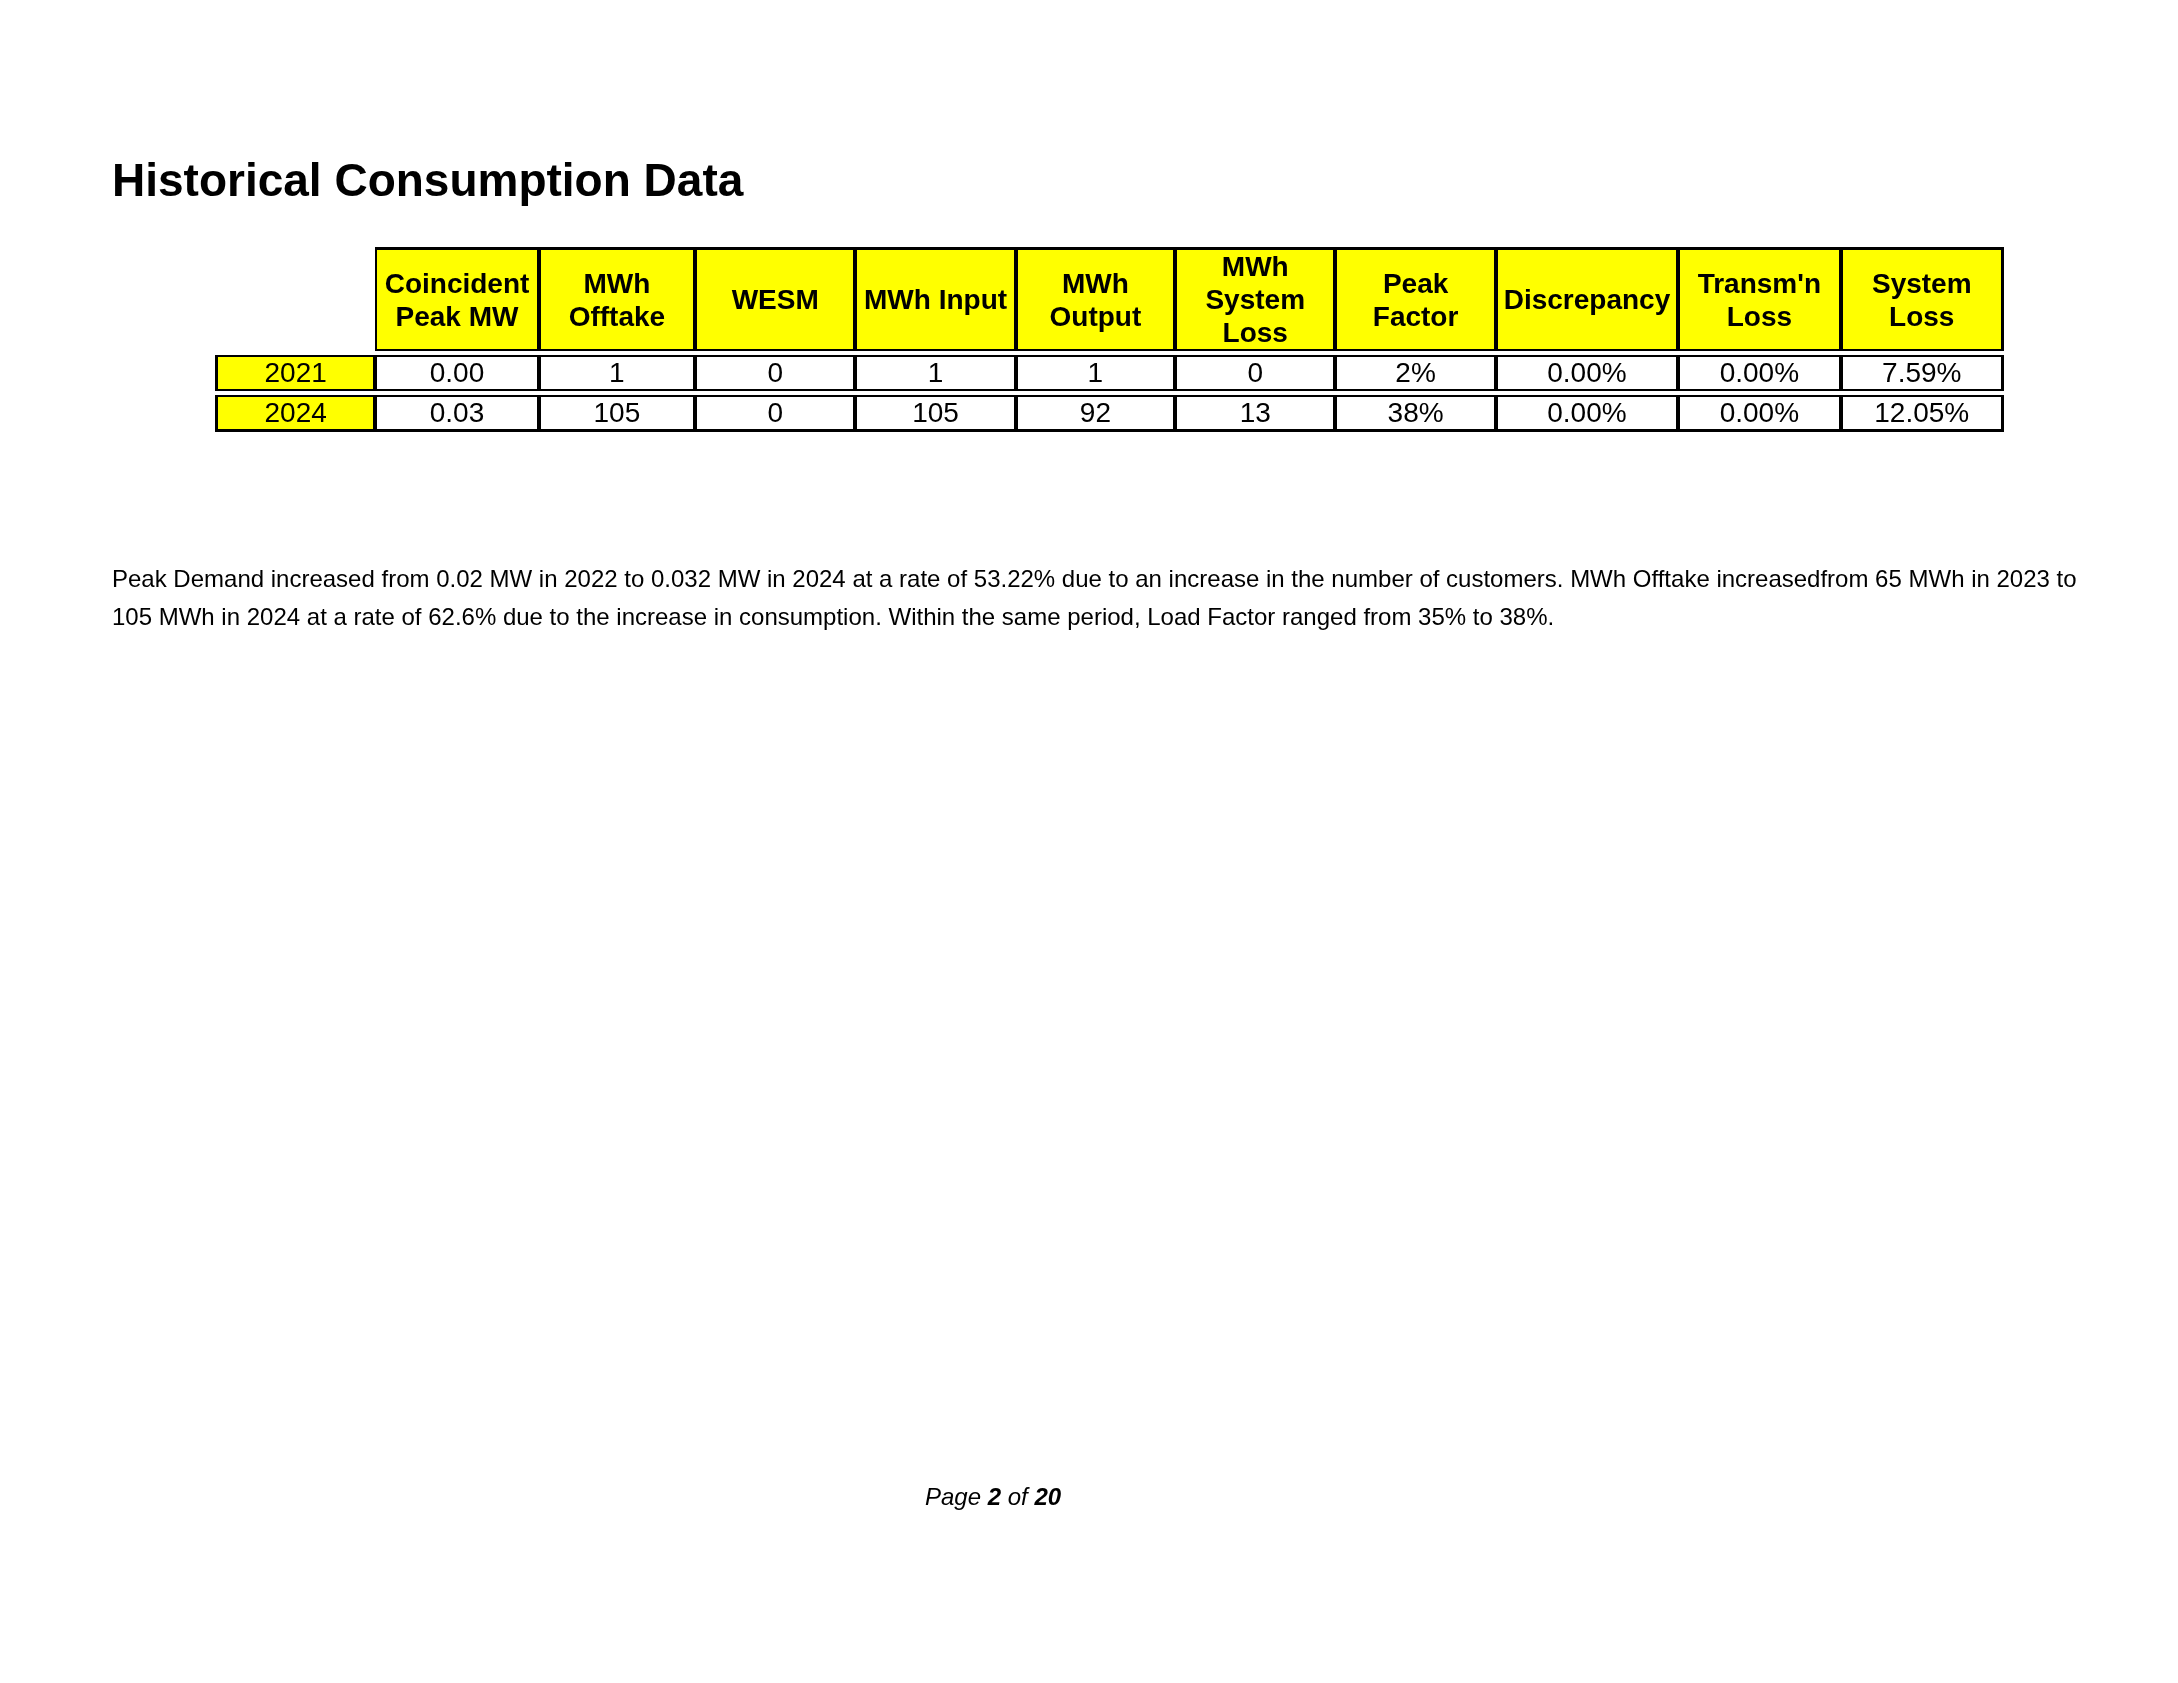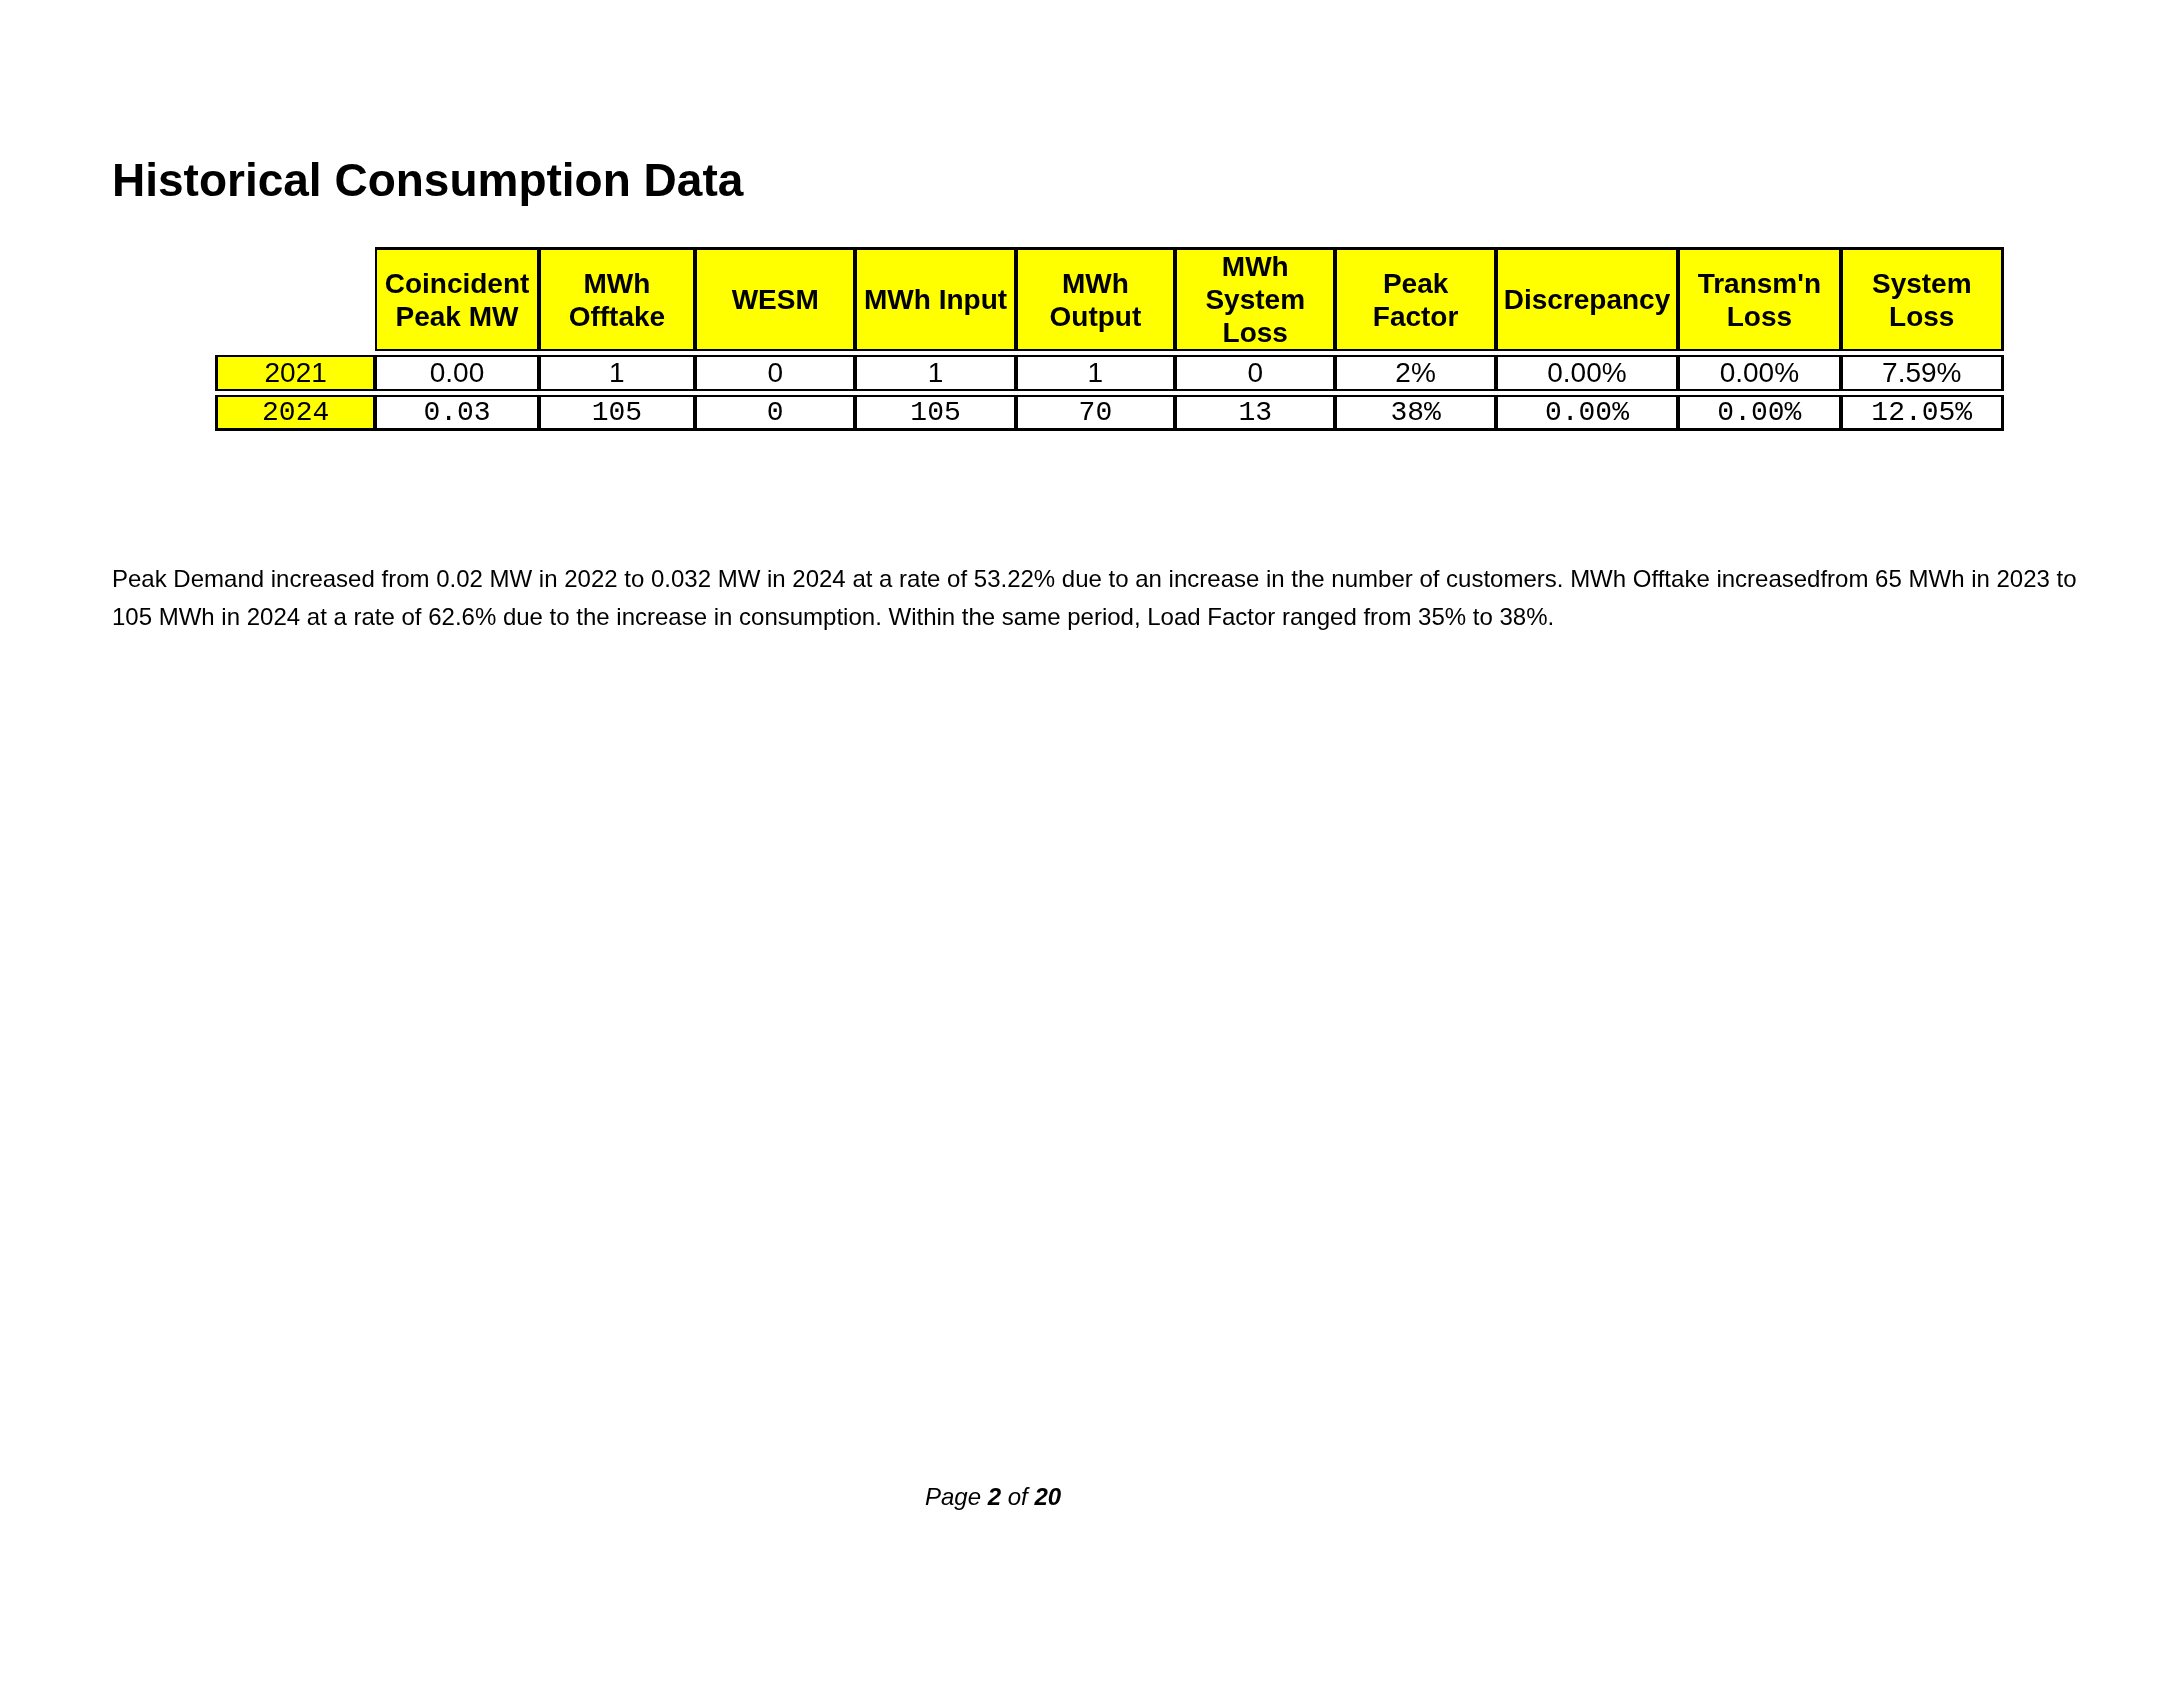--- a/index.html
+++ b/index.html
@@ -70,21 +70,20 @@
   table.consumption tbody td.year {
     background: #FFFF00;
     border-left-width: 3px;
   }
   table.consumption th:last-child,
   table.consumption tbody td:last-child {
     border-right-width: 3px;
   }
   table.consumption tbody tr:last-child td {
     border-bottom-width: 3px;
-    font-family: Liberation Mono, monospace;
   }
   .commentary {
     position: absolute;
     left: 92px;
     top: 560px;
     width: 1998px;
     margin: 0;
     font-size: 24px;
     line-height: 38px;
     text-align: left;
@@ -157,21 +156,21 @@
         <td>0.00%</td>
         <td>0.00%</td>
         <td>7.59%</td>
       </tr>
       <tr>
         <td class="year">2024</td>
         <td>0.03</td>
         <td>105</td>
         <td>0</td>
         <td>105</td>
-        <td>70</td>
+        <td>92</td>
         <td>13</td>
         <td>38%</td>
         <td>0.00%</td>
         <td>0.00%</td>
         <td>12.05%</td>
       </tr>
     </tbody>
   </table>
 
   <p class="commentary">Peak Demand increased from 0.02 MW in 2022 to 0.032 MW in 2024 at a rate of 53.22% due to an increase in the number of customers. MWh Offtake increasedfrom 65 MWh in 2023 to 105 MWh in 2024 at a rate of 62.6% due to the increase in consumption. Within the same period, Load Factor ranged from 35% to 38%.</p>

